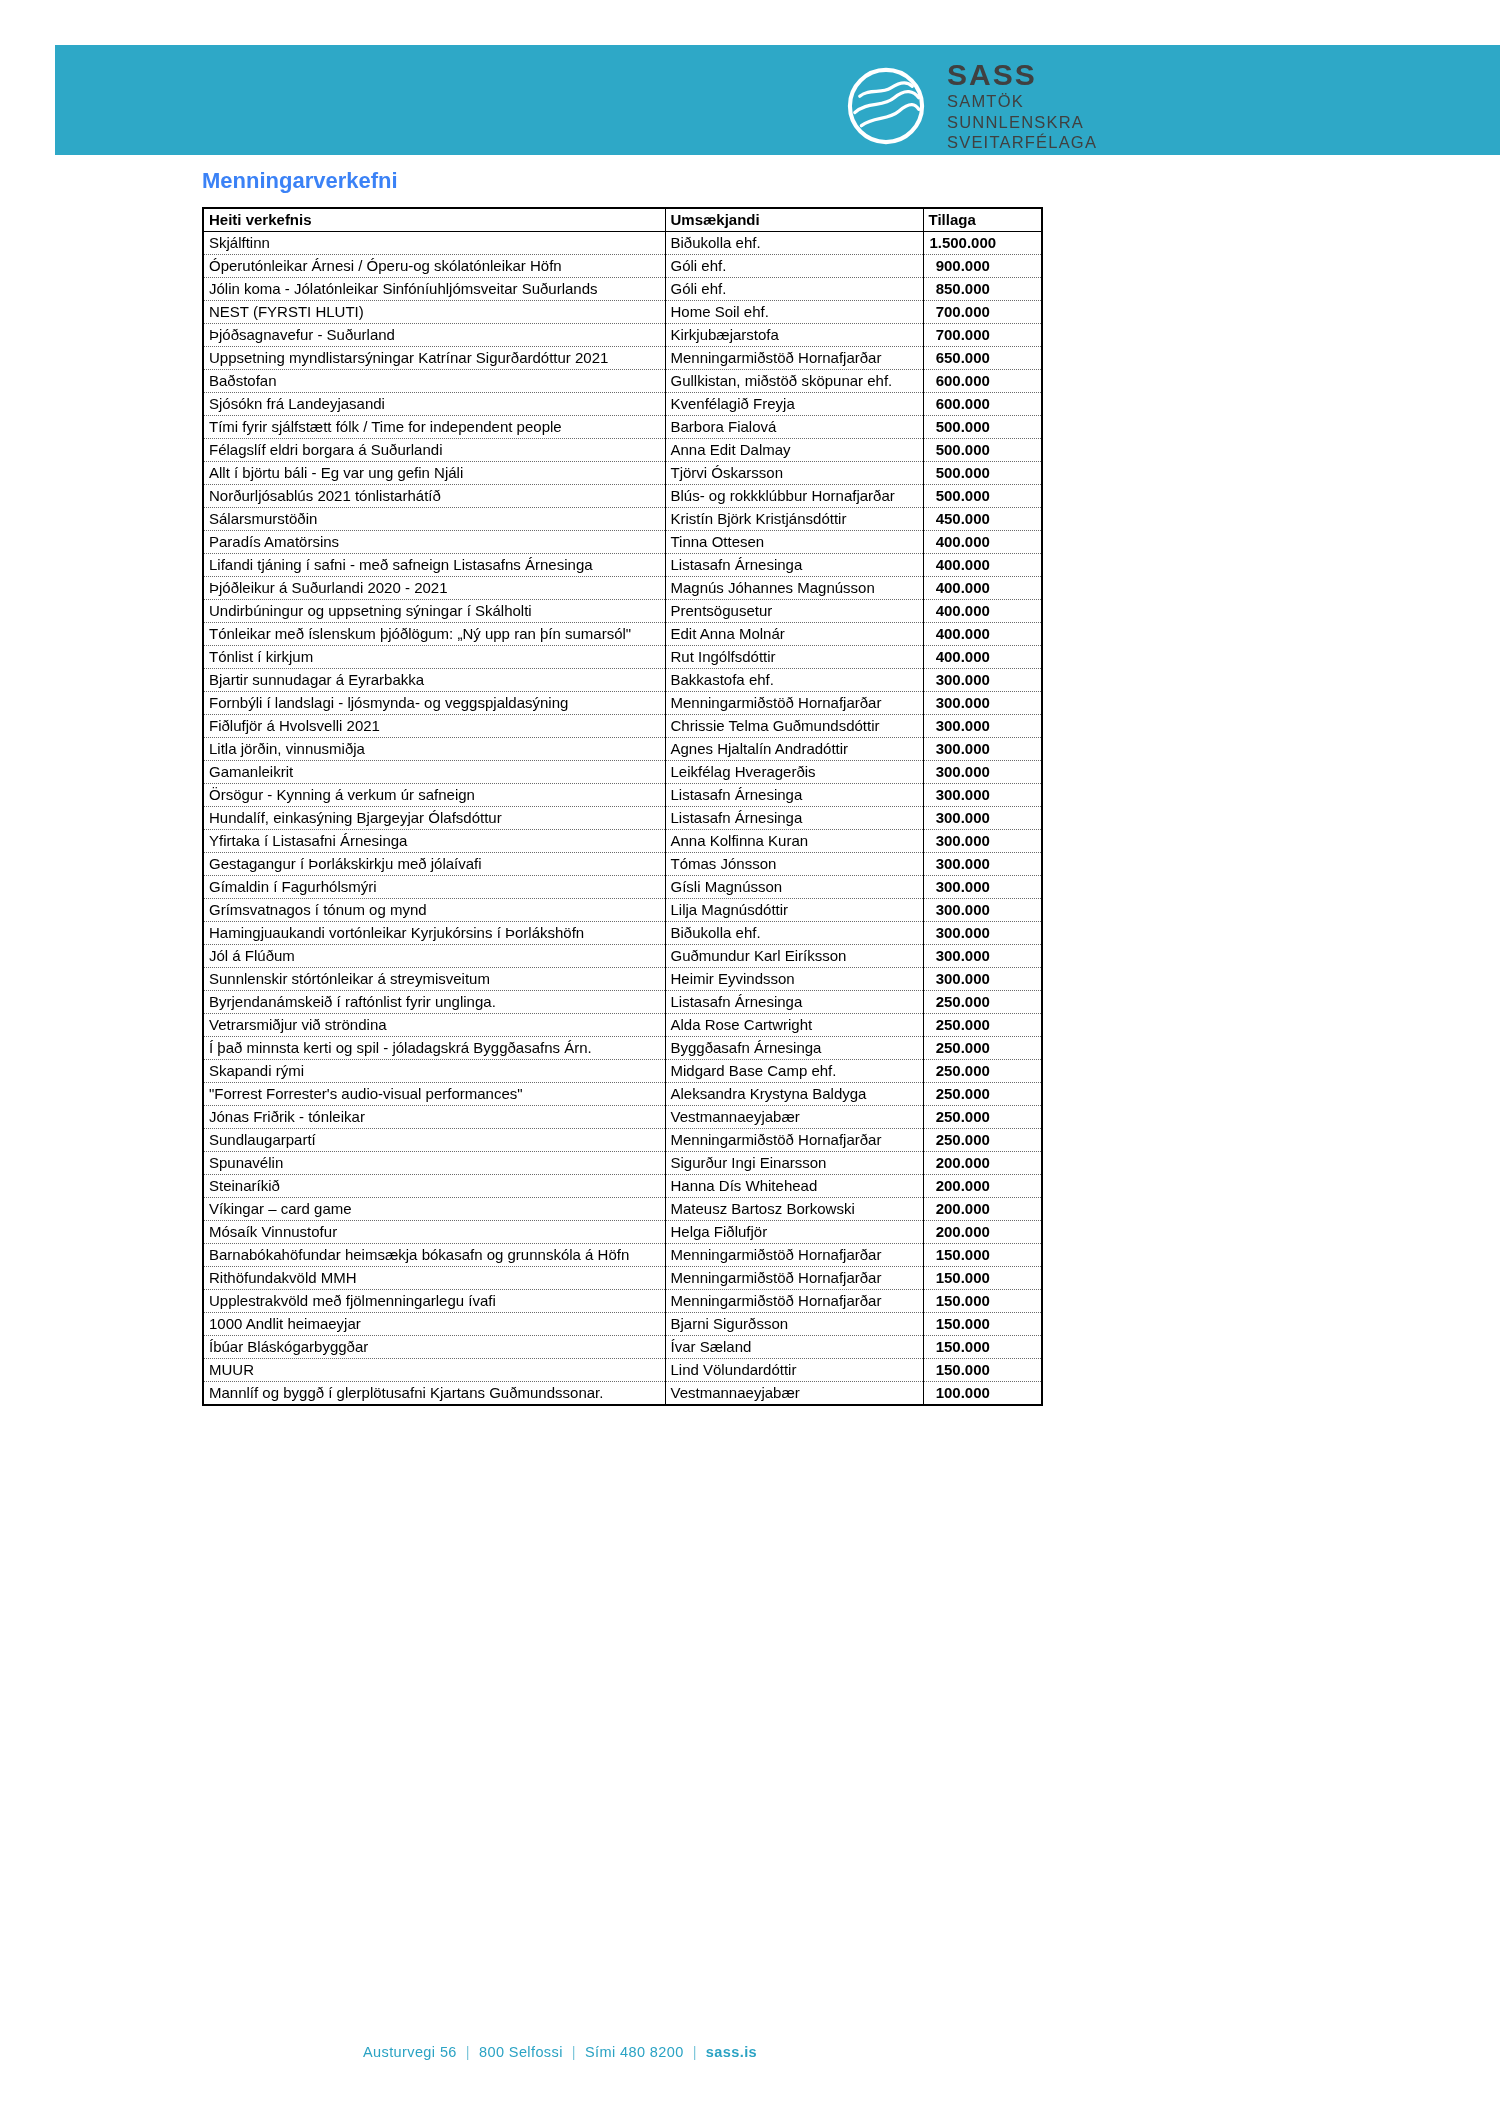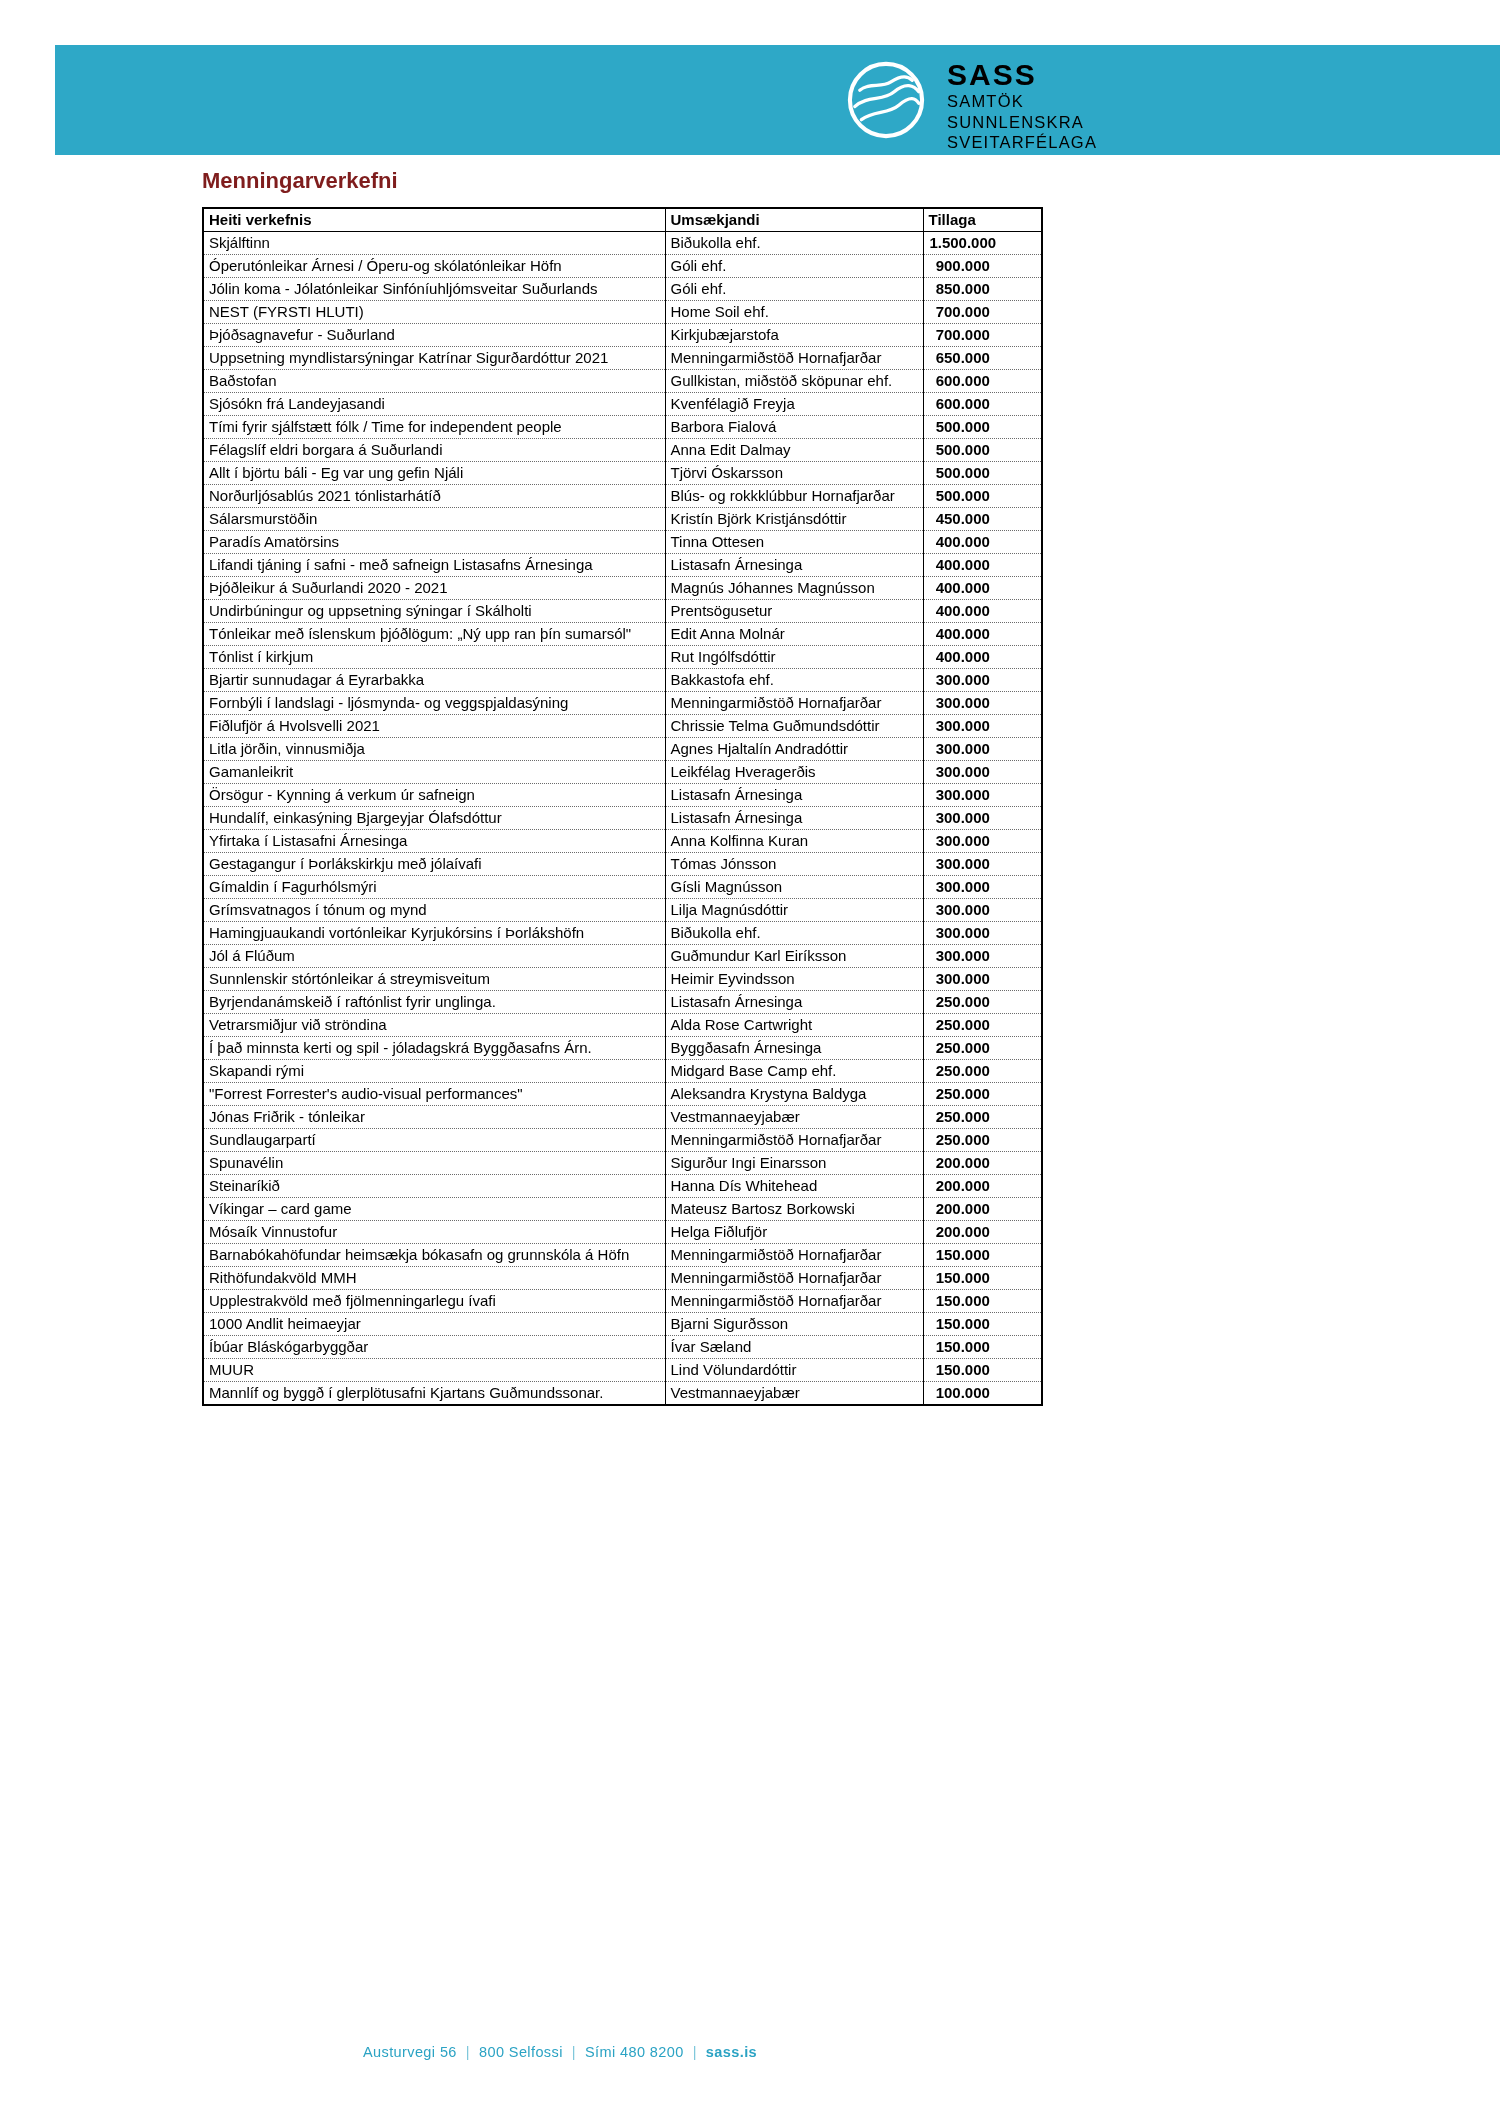--- a/index.html
+++ b/index.html
@@ -17,23 +17,23 @@
   .band {
     position: absolute;
     top: 45px; left: 55px; right: 0;
     height: 110px;
     background: #2ea8c7;
   }
   .logo-group {
     position: absolute;
     left: 790px; top: 14px;
     display: flex;
-    align-items: flex-start;
+    align-items: center;
     gap: 20px;
-    color: #000000;
+    color: #404040;
   }
   .logo-circle { width: 82px; height: 82px; display: block; }
   .logo-text { display: flex; flex-direction: column; justify-content: center; }
   .brand {
     font-size: 30px;
     font-weight: 700;
     letter-spacing: 2px;
     line-height: 32px;
   }
   .sub {
@@ -43,21 +43,21 @@
     line-height: 20.5px;
   }
 
   
   .page-title {
     position: absolute;
     left: 202px; top: 168px;
     margin: 0;
     font-size: 22px;
     font-weight: 700;
-    color: #7f1d1d;
+    color: #3b82f6;
   }
 
   
   .table-wrap {
     position: absolute;
     left: 202px; top: 207px;
     width: 839px;
   }
   table {
     width: 100%;

